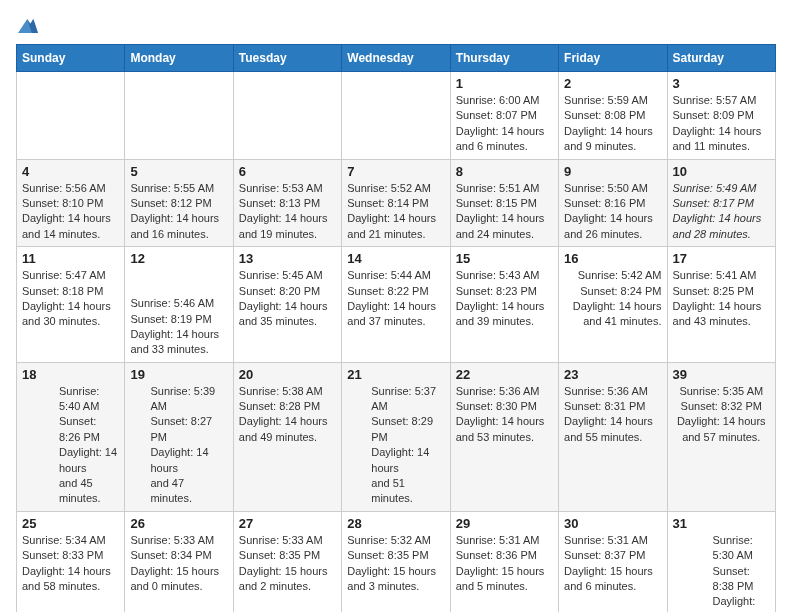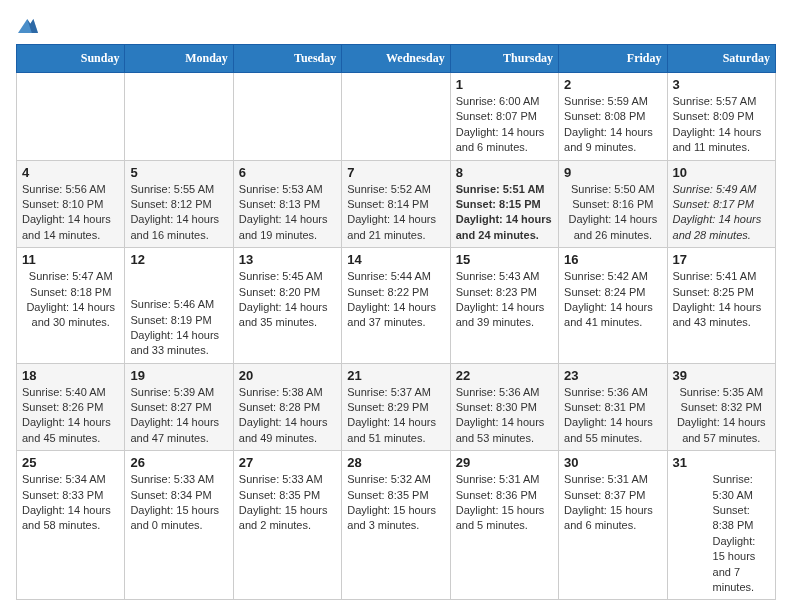--- a/index.html
+++ b/index.html
@@ -40,26 +40,25 @@
       margin-bottom: 8px;
     }
     table {
       width: 100%;
       border-collapse: collapse;
       font-size: 10px;
     }
     thead tr th {
       background-color: #2a7abf;
       color: #fff;
-      text-align: right;
+      text-align: left;
       padding: 6px 5px;
       font-size: 12px;
       font-weight: bold;
       border: 1px solid #1a5fa8;
-      font-family: Liberation Serif, serif;
     }
     tbody tr td {
       border: 1px solid #ccc;
       vertical-align: top;
       padding: 4px 5px;
       width: 108px;
       min-height: 80px;
       background: #fff;
     }
     tbody tr:nth-child(even) td {
@@ -162,44 +161,44 @@
         </td>
         <td>
           <span class="day-number">7</span>
           <div class="day-info" style="white-space: pre-line;">Sunrise: 5:52 AM
 Sunset: 8:14 PM
 Daylight: 14 hours
 and 21 minutes.</div>
         </td>
         <td>
           <span class="day-number">8</span>
-          <div class="day-info" style="white-space: pre-line; font-weight: bold;">Sunrise: 5:51 AM
+          <div class="day-info" style="white-space: pre-line;">Sunrise: 5:51 AM
 Sunset: 8:15 PM
 Daylight: 14 hours
 and 24 minutes.</div>
         </td>
         <td>
           <span class="day-number">9</span>
-          <div class="day-info" style="white-space: pre-line; text-align: center;">Sunrise: 5:50 AM
+          <div class="day-info" style="white-space: pre-line;">Sunrise: 5:50 AM
 Sunset: 8:16 PM
 Daylight: 14 hours
 and 26 minutes.</div>
         </td>
         <td>
           <span class="day-number">10</span>
           <div class="day-info" style="white-space: pre-line; font-style: italic;">Sunrise: 5:49 AM
 Sunset: 8:17 PM
 Daylight: 14 hours
 and 28 minutes.</div>
         </td>
       </tr>
       <tr>
         <td>
           <span class="day-number">11</span>
-          <div class="day-info" style="white-space: pre-line; text-align: center;">Sunrise: 5:47 AM
+          <div class="day-info" style="white-space: pre-line;">Sunrise: 5:47 AM
 Sunset: 8:18 PM
 Daylight: 14 hours
 and 30 minutes.</div>
         </td>
         <td>
           <span class="day-number">12</span>
           <div class="day-info" style="white-space: pre-line; margin-top: 30px;">Sunrise: 5:46 AM
 Sunset: 8:19 PM
 Daylight: 14 hours
 and 33 minutes.</div>
@@ -220,58 +219,58 @@
         </td>
         <td>
           <span class="day-number">15</span>
           <div class="day-info" style="white-space: pre-line;">Sunrise: 5:43 AM
 Sunset: 8:23 PM
 Daylight: 14 hours
 and 39 minutes.</div>
         </td>
         <td>
           <span class="day-number">16</span>
-          <div class="day-info" style="white-space: pre-line;">Sunrise: 5:42 AM
+          <div class="day-info" style="white-space: pre-line; text-align: right;">Sunrise: 5:42 AM
 Sunset: 8:24 PM
 Daylight: 14 hours
 and 41 minutes.</div>
         </td>
         <td>
           <span class="day-number">17</span>
           <div class="day-info" style="white-space: pre-line;">Sunrise: 5:41 AM
 Sunset: 8:25 PM
 Daylight: 14 hours
 and 43 minutes.</div>
         </td>
       </tr>
       <tr>
         <td>
           <span class="day-number">18</span>
-          <div class="day-info" style="white-space: pre-line;">Sunrise: 5:40 AM
+          <div class="day-info" style="white-space: pre-line; margin-left: 37px;">Sunrise: 5:40 AM
 Sunset: 8:26 PM
 Daylight: 14 hours
 and 45 minutes.</div>
         </td>
         <td>
           <span class="day-number">19</span>
-          <div class="day-info" style="white-space: pre-line;">Sunrise: 5:39 AM
+          <div class="day-info" style="white-space: pre-line; margin-left: 20px;">Sunrise: 5:39 AM
 Sunset: 8:27 PM
 Daylight: 14 hours
 and 47 minutes.</div>
         </td>
         <td>
           <span class="day-number">20</span>
           <div class="day-info" style="white-space: pre-line;">Sunrise: 5:38 AM
 Sunset: 8:28 PM
 Daylight: 14 hours
 and 49 minutes.</div>
         </td>
         <td>
           <span class="day-number">21</span>
-          <div class="day-info" style="white-space: pre-line;">Sunrise: 5:37 AM
+          <div class="day-info" style="white-space: pre-line; margin-left: 24px;">Sunrise: 5:37 AM
 Sunset: 8:29 PM
 Daylight: 14 hours
 and 51 minutes.</div>
         </td>
         <td>
           <span class="day-number">22</span>
           <div class="day-info" style="white-space: pre-line;">Sunrise: 5:36 AM
 Sunset: 8:30 PM
 Daylight: 14 hours
 and 53 minutes.</div>

